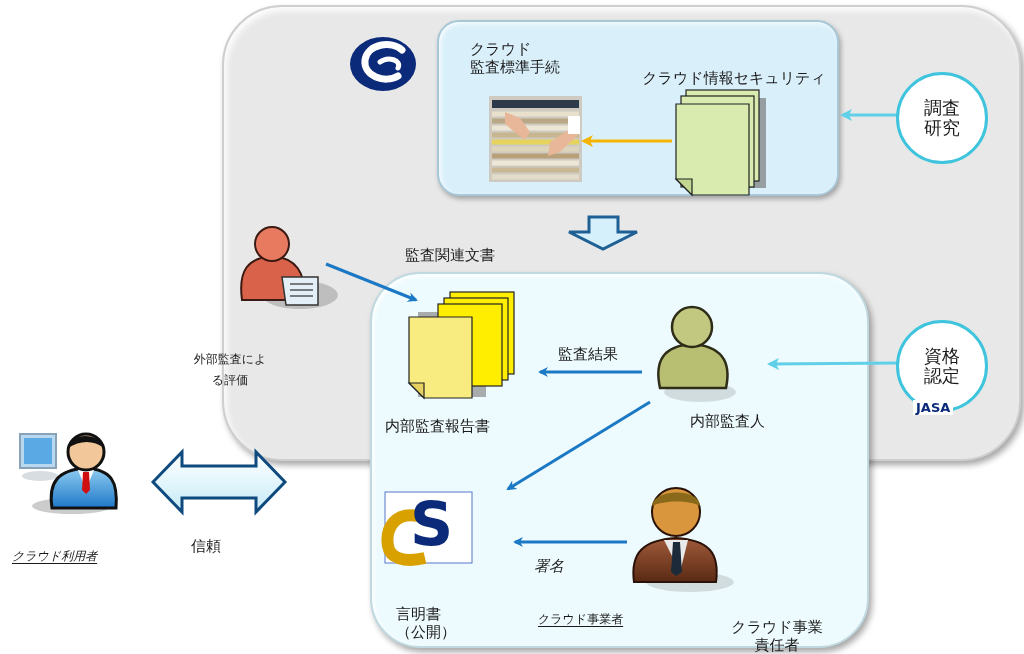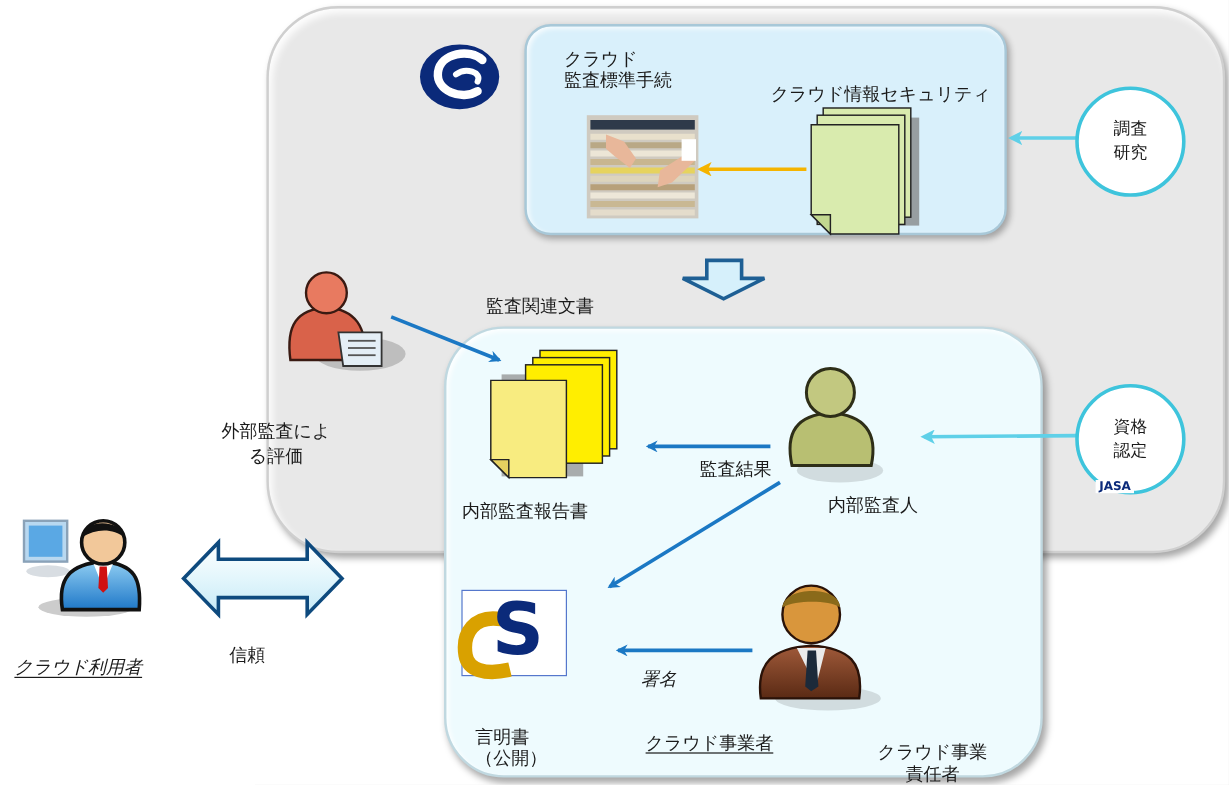--- a/index.html
+++ b/index.html
@@ -23,27 +23,27 @@
       box-shadow: 2px 3px 5px rgba(0,0,0,0.3), inset 2px 2px 4px rgba(255,255,255,0.8);
     }
     .inner-box {
       left: 370px; top: 272px; width: 495px; height: 372px;
       background: #eefbfe; border-radius: 50px;
       border: 2px solid #c0d8e0;
       box-shadow: 3px 4px 6px rgba(0,0,0,0.35), inset 2px 2px 4px rgba(255,255,255,0.9);
     }
     .lbl { font-size: 15px; line-height: 18px; white-space: nowrap; }
     .lbl-c { text-align: center; }
-    .lbl-big { font-size: 15px; line-height: 21px; }
+    .lbl-big { font-size: 12px; line-height: 21px; }
     .underline { text-decoration: underline; text-underline-offset: 3px; }
     .circle {
       width: 86px; height: 86px; border-radius: 50%;
       background: #ffffff; border: 3px solid #3ec4dc;
       display: flex; align-items: center; justify-content: center;
-      text-align: center; font-size: 14px; line-height: 20px;
+      text-align: center; font-size: 18px; line-height: 20px;
     }
     svg { position: absolute; left: 0; top: 0; overflow: visible; }
   </style>
 </head>
 <body>
 
 <div class="abs outer-box"></div>
 <div class="abs top-box"></div>
 <div class="abs inner-box"></div>
 
@@ -189,31 +189,31 @@
     <div>調査</div>
     <div>研究</div>
   </div>
 </div>
 <div class="abs circle" style="left:896px; top:320px;">
   <div>
     <div>資格</div>
     <div>認定</div>
   </div>
 </div>
-<div class="abs" style="left:913px; top:400px; background:#fff; padding:0 3px; font-size:10px; font-weight:bold; color:#0b2a7a; letter-spacing:0px;">JASA</div>
+<div class="abs" style="left:913px; top:400px; background:#fff; padding:0 3px; font-size:13px; font-weight:bold; color:#0b2a7a; letter-spacing:0px;">JASA</div>
 
 <div class="abs lbl" style="left:405px; top:248px;font-family:Liberation Mono, monospace;">監査関連文書</div>
 
 <div class="abs lbl lbl-big lbl-c" style="left:170px; top:349px; width:120px;">
   <div>外部監査によ</div>
   <div>る評価</div>
 </div>
 
 <div class="abs lbl" style="left:385px; top:417px;">内部監査報告書</div>
-<div class="abs lbl" style="left:583px; top:345px;margin-top:37px;">監査結果</div>
+<div class="abs lbl" style="left:558px; top:345px;">監査結果</div>
 <div class="abs lbl" style="left:690px; top:412px;">内部監査人</div>
 
 <div class="abs lbl" style="left:191px; top:537px;text-align:right;">信頼</div>
 <div class="abs lbl lbl-big underline" style="left:12px; top:546px;font-style:italic;">クラウド利用者</div>
 
 <div class="abs lbl" style="left:534px; top:557px;font-style:italic;">署名</div>
 <div class="abs lbl" style="left:396px; top:605px;">
   <div>言明書</div>
   <div>（公開）</div>
 </div>

